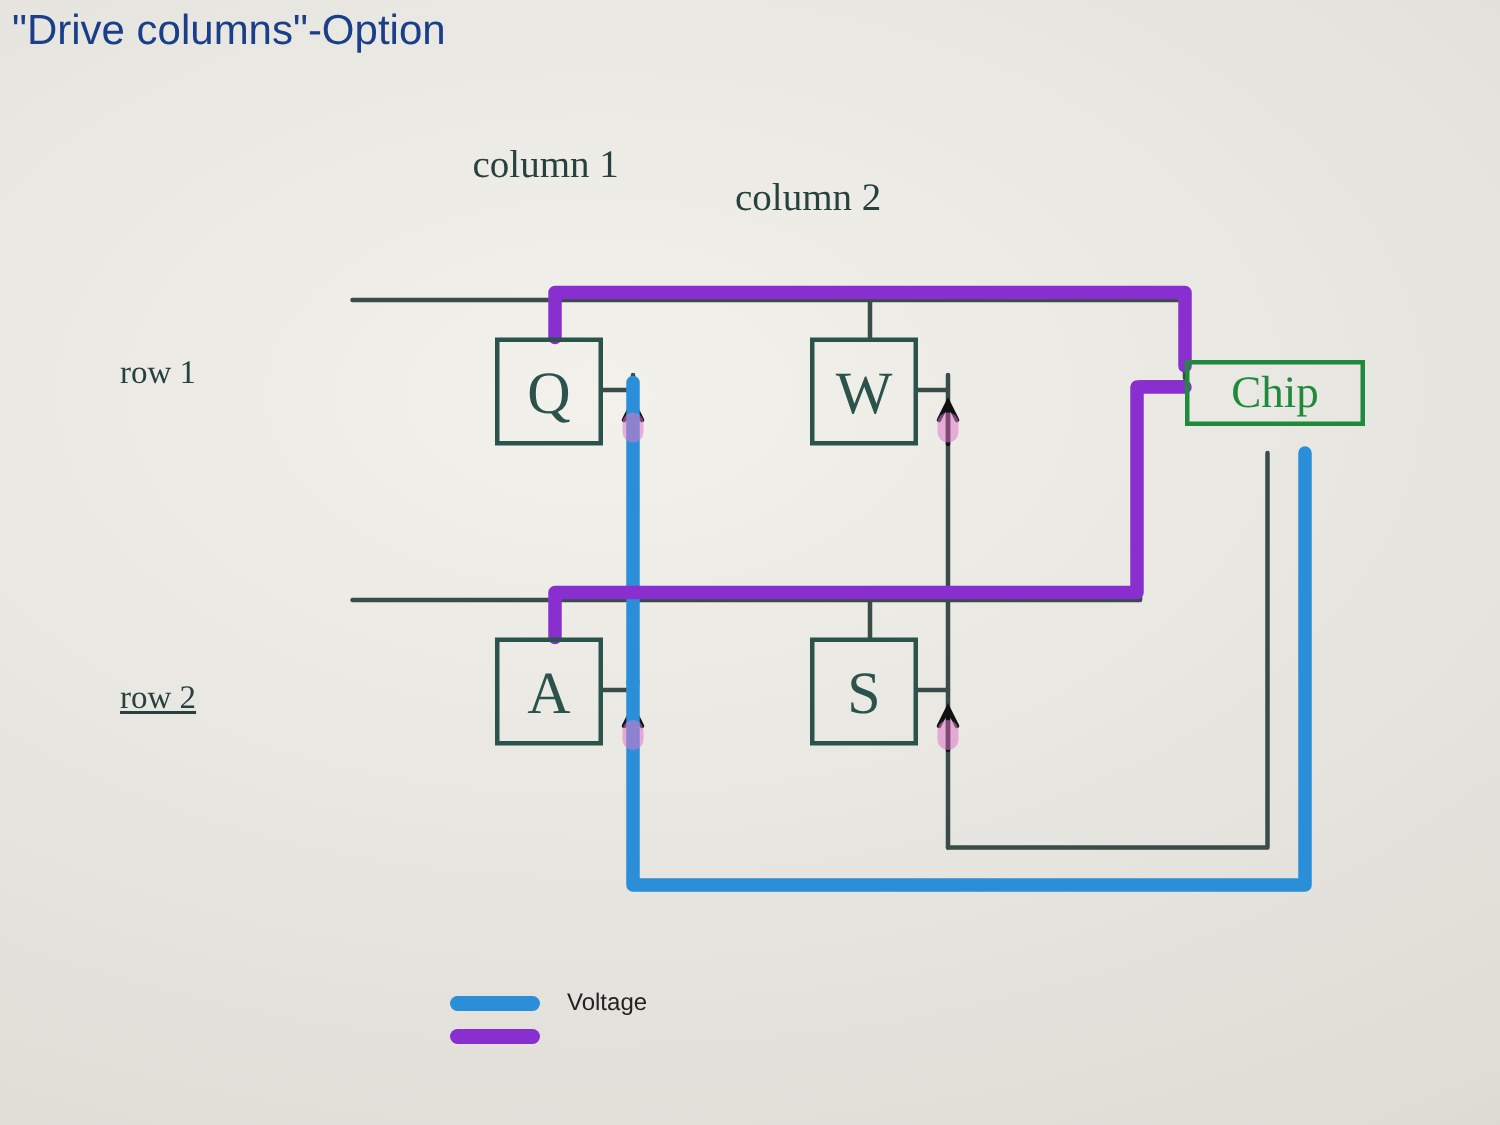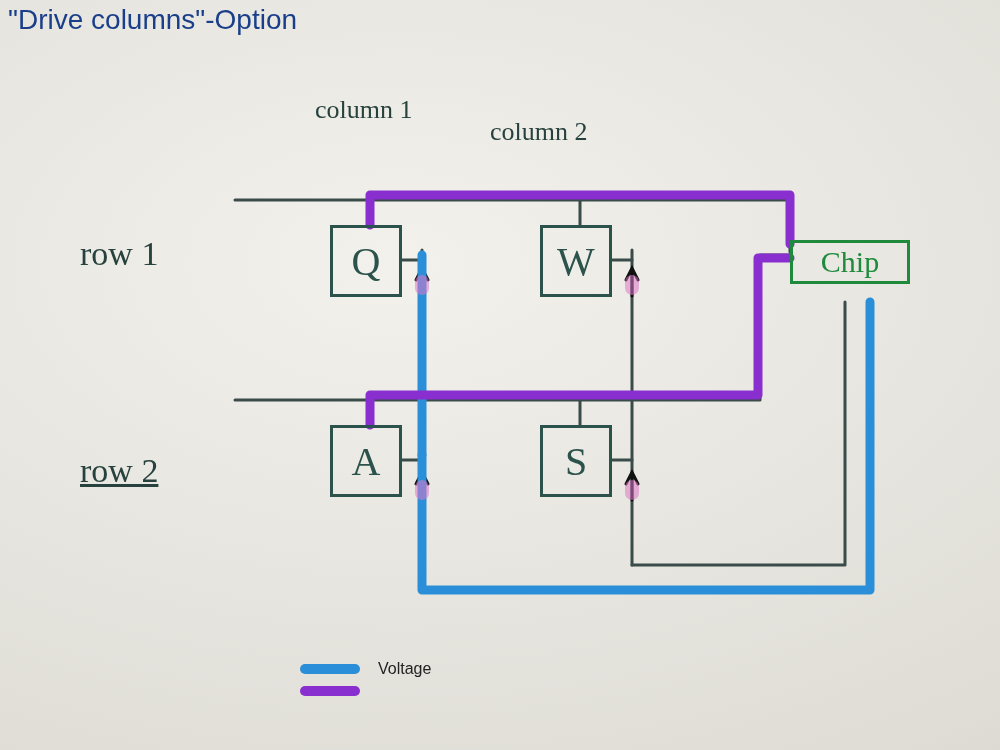--- a/index.html
+++ b/index.html
@@ -32,21 +32,21 @@
   }
 
   .hand {
     font-family: "Comic Sans MS", "Segoe Script", cursive;
     color: #27423e;
     position: absolute;
     z-index: 20;
   }
 
   .col-label { font-size: 26px; }
-  .row-label { font-size: 34px; }
+  .row-label { font-size: 22px; }
 
   .keybox {
     position: absolute;
     width: 72px;
     height: 72px;
     border: 3px solid #2b524b;
     box-sizing: border-box;
     display: flex;
     align-items: center;
     justify-content: center;

